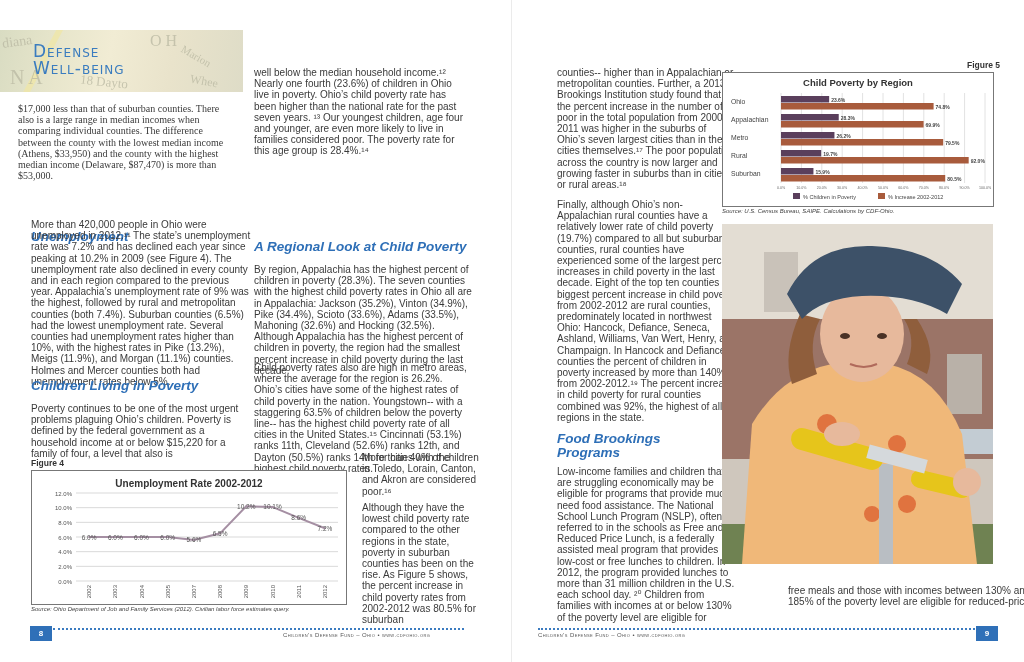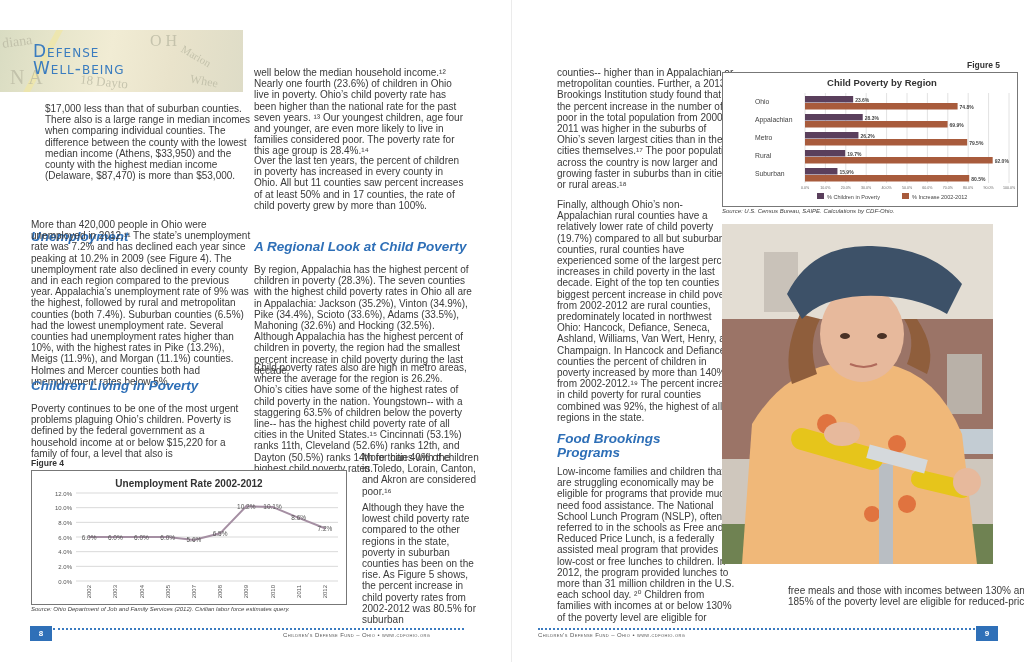--- a/index.html
+++ b/index.html
@@ -35,30 +35,29 @@
     <span class="mapword" style="left:80px;top:44px;font-size:13px;transform:rotate(6deg);">18 Dayto</span>
     <span class="mapword" style="left:150px;top:2px;font-size:16px;">O H</span>
     <span class="mapword" style="left:180px;top:20px;font-size:11px;transform:rotate(30deg);">Marion</span>
     <span class="mapword" style="left:190px;top:44px;font-size:12px;transform:rotate(10deg);">Whee</span>
     <div class="banner-title">
       <div>Defense</div>
       <div>Well-being</div>
     </div>
   </div>
 
-  <p class="p" style="left:45px;top:103px;width:218px;">$17,000 less than that of suburban counties.  There also is a large range in median incomes when comparing individual counties.  The difference between the county with the lowest median income (Athens, $33,950) and the county with the highest median income (Delaware, $87,470) is more than $53,000.</p>
+  <p class="p" style="left:18px;top:103px;width:218px;font-family:Liberation Serif, serif;">$17,000 less than that of suburban counties.  There also is a large range in median incomes when comparing individual counties.  The difference between the county with the lowest median income (Athens, $33,950) and the county with the highest median income (Delaware, $87,470) is more than $53,000.</p>
 
   <h2 class="h" style="left:31px;top:197px;margin-top:33px;">Unemployment</h2>
   <p class="p" style="left:31px;top:219px;width:222px;">More than 420,000 people in Ohio were unemployed in 2012.¹¹  The state’s unemployment rate was 7.2% and has declined each year since peaking at 10.2% in 2009 (see Figure 4).  The unemployment rate also declined in every county and in each region compared to the previous year. Appalachia’s unemployment rate of 9% was the highest, followed by rural and metropolitan counties (both 7.4%). Suburban counties (6.5%) had the lowest unemployment rate. Several counties had unemployment rates higher than 10%, with the highest rates in Pike (13.2%), Meigs (11.9%), and Morgan (11.1%) counties.  Holmes and Mercer counties both had unemployment rates below 5%.</p>
 
   <h2 class="h" style="left:31px;top:379px;">Children Living in Poverty</h2>
   <p class="p" style="left:31px;top:403px;width:218px;">Poverty continues to be one of the most urgent problems plaguing Ohio’s children.  Poverty is defined by the federal government as a household income at or below $15,220 for a family of four, a level that also is</p>
 
   <p class="p" style="left:254px;top:67px;width:215px;">well below the median household income.¹²  Nearly one fourth (23.6%) of children in Ohio live in poverty.  Ohio’s child poverty rate has been higher than the national rate for the past seven years. ¹³  Our youngest children, age four and younger, are even more likely to live in families considered poor.  The poverty rate for this age group is 28.4%.¹⁴</p>
-  <p class="p" style="left:254px;top:155px;width:215px;">Over the last ten years, the percent of children in poverty has increased in every county in Ohio.  All but 11 counties saw percent increases of at least 50% and in 17 counties, the rate of child poverty grew by more than 100%.</p>
 
   <h2 class="h" style="left:254px;top:240px;">A Regional Look at Child Poverty</h2>
   <p class="p" style="left:254px;top:264px;width:218px;">By region, Appalachia has the highest percent of children in poverty (28.3%).  The seven counties with the highest child poverty rates in Ohio all are in Appalachia:  Jackson (35.2%), Vinton (34.9%), Pike (34.4%), Scioto (33.6%), Adams (33.5%), Mahoning (32.6%) and Hocking (32.5%). Although Appalachia has the highest percent of children in poverty, the region had the smallest percent increase in child poverty during the last decade.</p>
   <p class="p" style="left:254px;top:362px;width:218px;">Child poverty rates also are high in metro areas, where the average for the region is 26.2%.  Ohio’s cities have some of the highest rates of child poverty in the nation. Youngstown-- with a staggering 63.5% of children below the poverty line-- has the highest child poverty rate of all cities in the United States.¹⁵  Cincinnati (53.1%) ranks 11th, Cleveland (52.6%) ranks 12th, and Dayton (50.5%) ranks 14th for cities with the highest child poverty rates.</p>
   <p class="p" style="left:362px;top:452px;width:120px;">More than 40% of children in Toledo, Lorain, Canton, and Akron are considered poor.¹⁶</p>
   <p class="p" style="left:362px;top:502px;width:120px;">Although they have the lowest child poverty rate compared to the other regions in the state, poverty in suburban counties has been on the rise.  As Figure 5 shows, the percent increase in child poverty rates from 2002-2012 was 80.5% for suburban</p>
 
   <div class="fig-label" style="left:31px;top:458px;">Figure 4</div>
   <div class="chart-box" style="left:31px;top:470px;width:314px;height:133px;text-align:center;">
     <svg id="line-chart" width="314" height="133">
@@ -121,21 +120,21 @@
 
 <div class="page" id="right-page">
   <p class="p" style="left:45px;top:67px;width:180px;">counties-- higher than in Appalachian or metropolitan counties.  Further, a 2013 Brookings Institution study found that the percent increase in the number of poor in the total population from 2000 to 2011 was higher in the suburbs of Ohio’s seven largest cities than in the cities themselves.¹⁷  The poor population across the country is now larger and growing faster in suburbs than in cities or rural areas.¹⁸</p>
   <p class="p" style="left:45px;top:199px;width:180px;">Finally, although Ohio’s non-Appalachian rural counties have a relatively lower rate of child poverty (19.7%) compared to all but suburban counties, rural counties have experienced some of the largest percent increases in child poverty in the last decade.  Eight of the top ten counties for biggest percent increase in child poverty from 2002-2012 are rural counties, predominately located in northwest Ohio:  Hancock, Defiance, Seneca, Ashland, Williams, Van Wert, Henry, and Champaign.  In Hancock and Defiance counties the percent of children in poverty increased by more than 140% from 2002-2012.¹⁹  The percent increase in child poverty for rural counties combined was 92%, the highest of all regions in the state.</p>
 
   <h2 class="h" style="left:45px;top:432px;width:150px;">Food Brookings Programs</h2>
   <p class="p" style="left:45px;top:466px;width:180px;">Low-income families and children that are struggling economically may be eligible for programs that provide much-need food assistance.  The National School Lunch Program (NSLP), often referred to in the schools as Free and Reduced Price Lunch, is a federally assisted meal program that provides low-cost or free lunches to children.  In 2012, the program provided lunches to more than 31 million children in the U.S. each school day. ²⁰  Children from families with incomes at or below 130% of the poverty level are eligible for</p>
   <p class="p" style="left:276px;top:585px;width:245px;">free meals and those with incomes between 130% and 185% of the poverty level are eligible for reduced-price</p>
 
   <div class="fig-label" style="left:455px;top:60px;">Figure 5</div>
-  <div class="chart-box" style="left:210px;top:72px;width:270px;height:133px;padding-left:24px;">
+  <div class="chart-box" style="left:210px;top:72px;width:270px;height:133px;">
     <svg id="bar-chart" width="270" height="133">
         <text x="135" y="13" text-anchor="middle" font-size="9.5" font-weight="bold" fill="#333">Child Poverty by Region</text>
         <line x1="58" x2="58" y1="20" y2="110" stroke="#e2e2e2" stroke-width="1"></line>
         <text x="58" y="116" text-anchor="middle" font-size="3.6" fill="#666">0.0%</text>
         <line x1="78.4" x2="78.4" y1="20" y2="110" stroke="#e2e2e2" stroke-width="1"></line>
         <text x="78.4" y="116" text-anchor="middle" font-size="3.6" fill="#666">10.0%</text>
         <line x1="98.80000000000001" x2="98.80000000000001" y1="20" y2="110" stroke="#e2e2e2" stroke-width="1"></line>
         <text x="98.80000000000001" y="116" text-anchor="middle" font-size="3.6" fill="#666">20.0%</text>
         <line x1="119.19999999999999" x2="119.19999999999999" y1="20" y2="110" stroke="#e2e2e2" stroke-width="1"></line>
         <text x="119.19999999999999" y="116" text-anchor="middle" font-size="3.6" fill="#666">30.0%</text>

